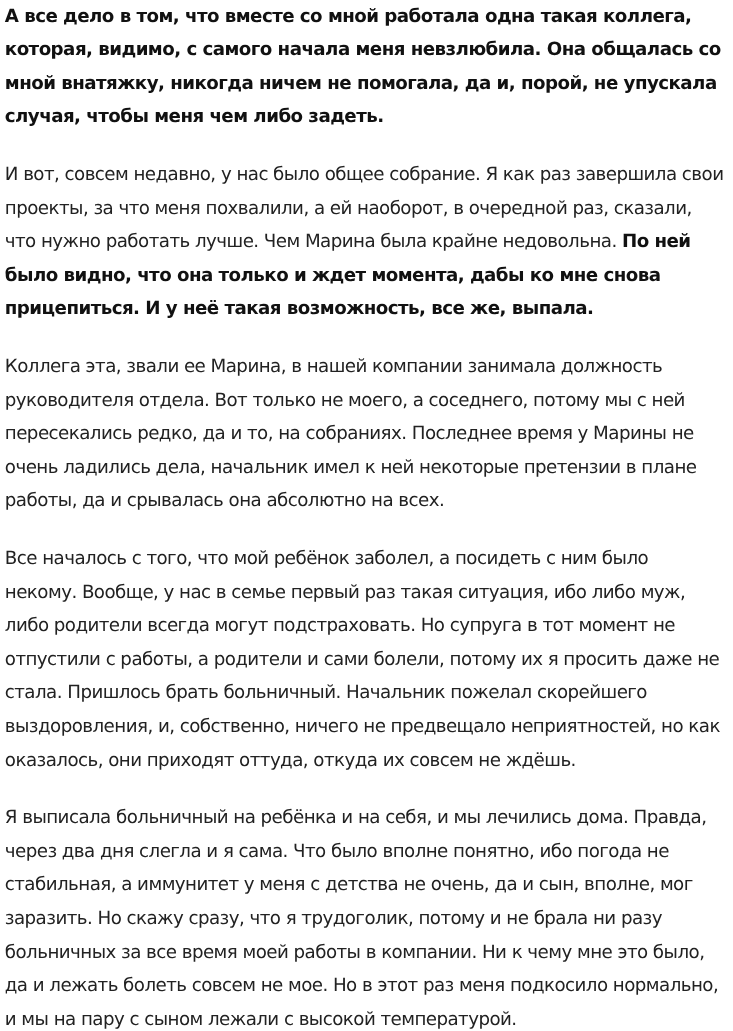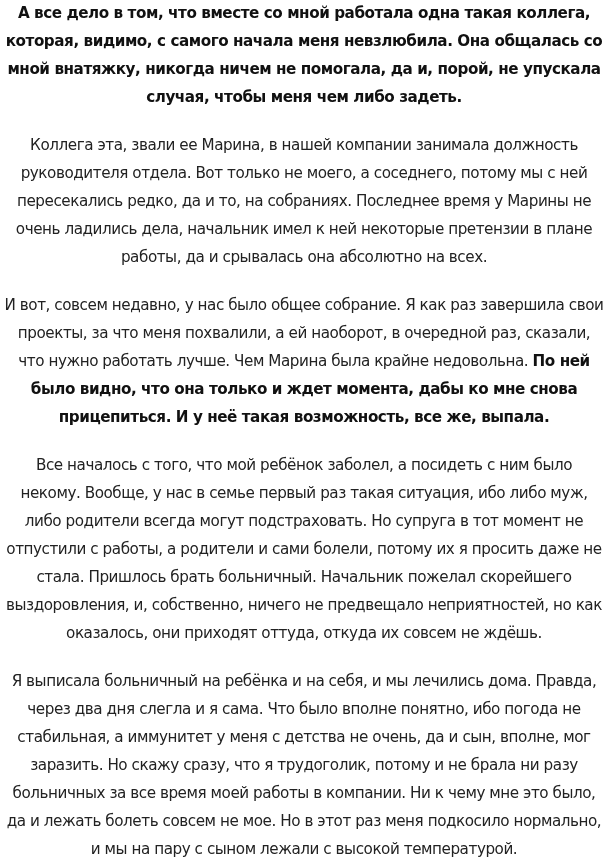--- a/index.html
+++ b/index.html
@@ -6,36 +6,36 @@
   body { width: 611px; height: 859px; overflow: hidden; }
   .article {
     padding: 0 0 0 4px;
     width: 600px;
     font-family: "DejaVu Sans", sans-serif;
     font-size: 15.2px;
     letter-spacing: -0.45px;
     line-height: 28px;
     color: #222222;
   }
-  .article p { margin: 0 0 20px 0; text-align: center; }
+  .article p { margin: 0 0 20px 0; }
   .article p:first-child { margin-top: -1px; }
   .bold { font-weight: bold; color: #111111; }
 </style>
 </head>
 <body>
 
 <div class="article">
   <p>
     <span class="bold">А все дело в том, что вместе со мной работала одна такая коллега, которая, видимо, с самого начала меня невзлюбила. Она общалась со мной внатяжку, никогда ничем не помогала, да и, порой, не упускала случая, чтобы меня чем либо задеть.</span>
   </p>
   <p>
-    <span>Коллега эта, звали ее Марина, в нашей компании занимала должность руководителя отдела. Вот только не моего, а соседнего, потому мы с ней пересекались редко, да и то, на собраниях. Последнее время у Марины не очень ладились дела, начальник имел к ней некоторые претензии в плане работы, да и срывалась она абсолютно на всех.</span>
+    <span>И вот, совсем недавно, у нас было общее собрание. Я как раз завершила свои проекты, за что меня похвалили, а ей наоборот, в очередной раз, сказали, что нужно работать лучше. Чем Марина была крайне недовольна. </span><span class="bold">По ней было видно, что она только и ждет момента, дабы ко мне снова прицепиться. И у неё такая возможность, все же, выпала.</span>
   </p>
   <p>
-    <span>И вот, совсем недавно, у нас было общее собрание. Я как раз завершила свои проекты, за что меня похвалили, а ей наоборот, в очередной раз, сказали, что нужно работать лучше. Чем Марина была крайне недовольна. </span><span class="bold">По ней было видно, что она только и ждет момента, дабы ко мне снова прицепиться. И у неё такая возможность, все же, выпала.</span>
+    <span>Коллега эта, звали ее Марина, в нашей компании занимала должность руководителя отдела. Вот только не моего, а соседнего, потому мы с ней пересекались редко, да и то, на собраниях. Последнее время у Марины не очень ладились дела, начальник имел к ней некоторые претензии в плане работы, да и срывалась она абсолютно на всех.</span>
   </p>
   <p>
     <span>Все началось с того, что мой ребёнок заболел, а посидеть с ним было некому. Вообще, у нас в семье первый раз такая ситуация, ибо либо муж, либо родители всегда могут подстраховать. Но супруга в тот момент не отпустили с работы, а родители и сами болели, потому их я просить даже не стала. Пришлось брать больничный. Начальник пожелал скорейшего выздоровления, и, собственно, ничего не предвещало неприятностей, но как оказалось, они приходят оттуда, откуда их совсем не ждёшь.</span>
   </p>
   <p>
     <span>Я выписала больничный на ребёнка и на себя, и мы лечились дома. Правда, через два дня слегла и я сама. Что было вполне понятно, ибо погода не стабильная, а иммунитет у меня с детства не очень, да и сын, вполне, мог заразить. Но скажу сразу, что я трудоголик, потому и не брала ни разу больничных за все время моей работы в компании. Ни к чему мне это было, да и лежать болеть совсем не мое. Но в этот раз меня подкосило нормально, и мы на пару с сыном лежали с высокой температурой.</span>
   </p>
 </div>
 
 </body></html>

